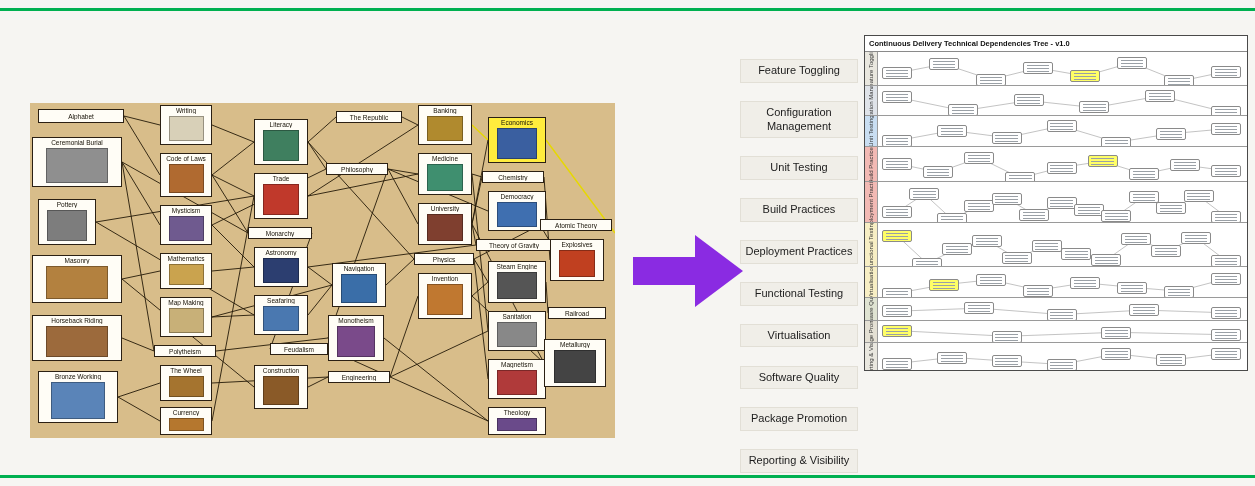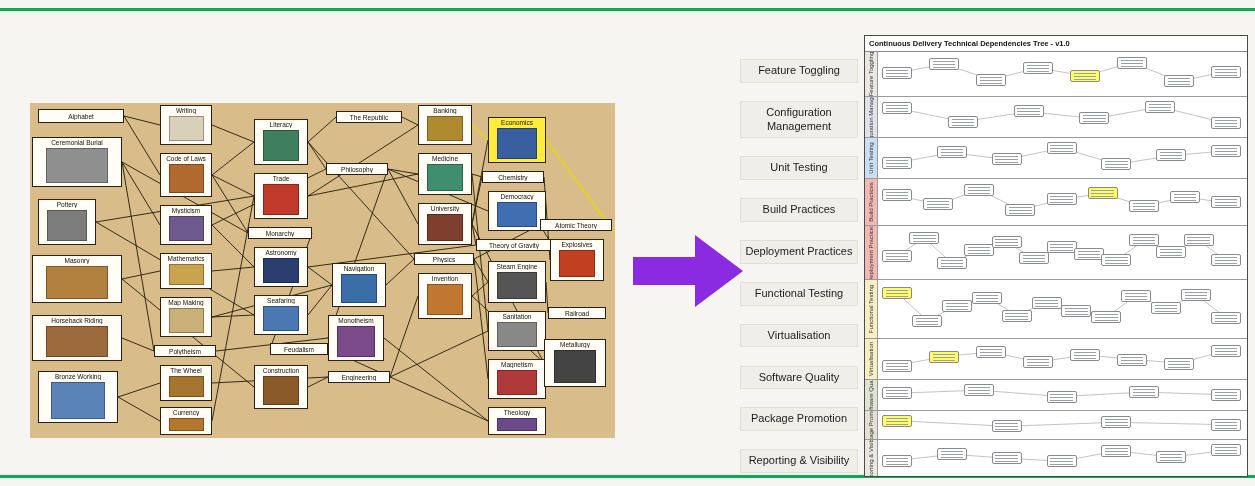--- a/index.html
+++ b/index.html
@@ -24,21 +24,21 @@
 
   
   .arrow-wrap { position:absolute; left:633px; top:222px; width:112px; height:76px; }
 
   
   .cd-sidebar { position:absolute; left:740px; top:48px; width:118px; height:414px;
                 display:flex; flex-direction:column; justify-content:space-between; }
   .cd-label { background:#f0eee8; border:1px solid #e2dfd6; color:#1c1c1c;
               font-size:11px; line-height:1.25; text-align:center; padding:4px 3px; }
 
-  .cd-chart { position:absolute; left:864px; top:24px; width:384px; height:442px;
+  .cd-chart { position:absolute; left:864px; top:24px; width:384px; height:336px;
               background:#ffffff; border:1px solid #4a4a4a;
               display:flex; flex-direction:column; }
   .cd-title { font-size:7.5px; font-weight:bold; color:#111; padding:3px 4px;
               border-bottom:1px solid #8a8a8a; white-space:nowrap; overflow:hidden; }
   .cd-rows { flex:1 1 auto; display:flex; flex-direction:column; min-height:0; }
   .cd-row { display:flex; border-bottom:1px solid #9a9a9a; min-height:0; position:relative; }
   .cd-row:last-child { border-bottom:none; }
   .cd-strip { width:13px; border-right:1px solid #9a9a9a; position:relative; overflow:hidden; flex:0 0 13px; }
   .cd-strip-label { position:absolute; left:50%; top:50%;
                     transform:translate(-50%,-50%) rotate(-90deg);

